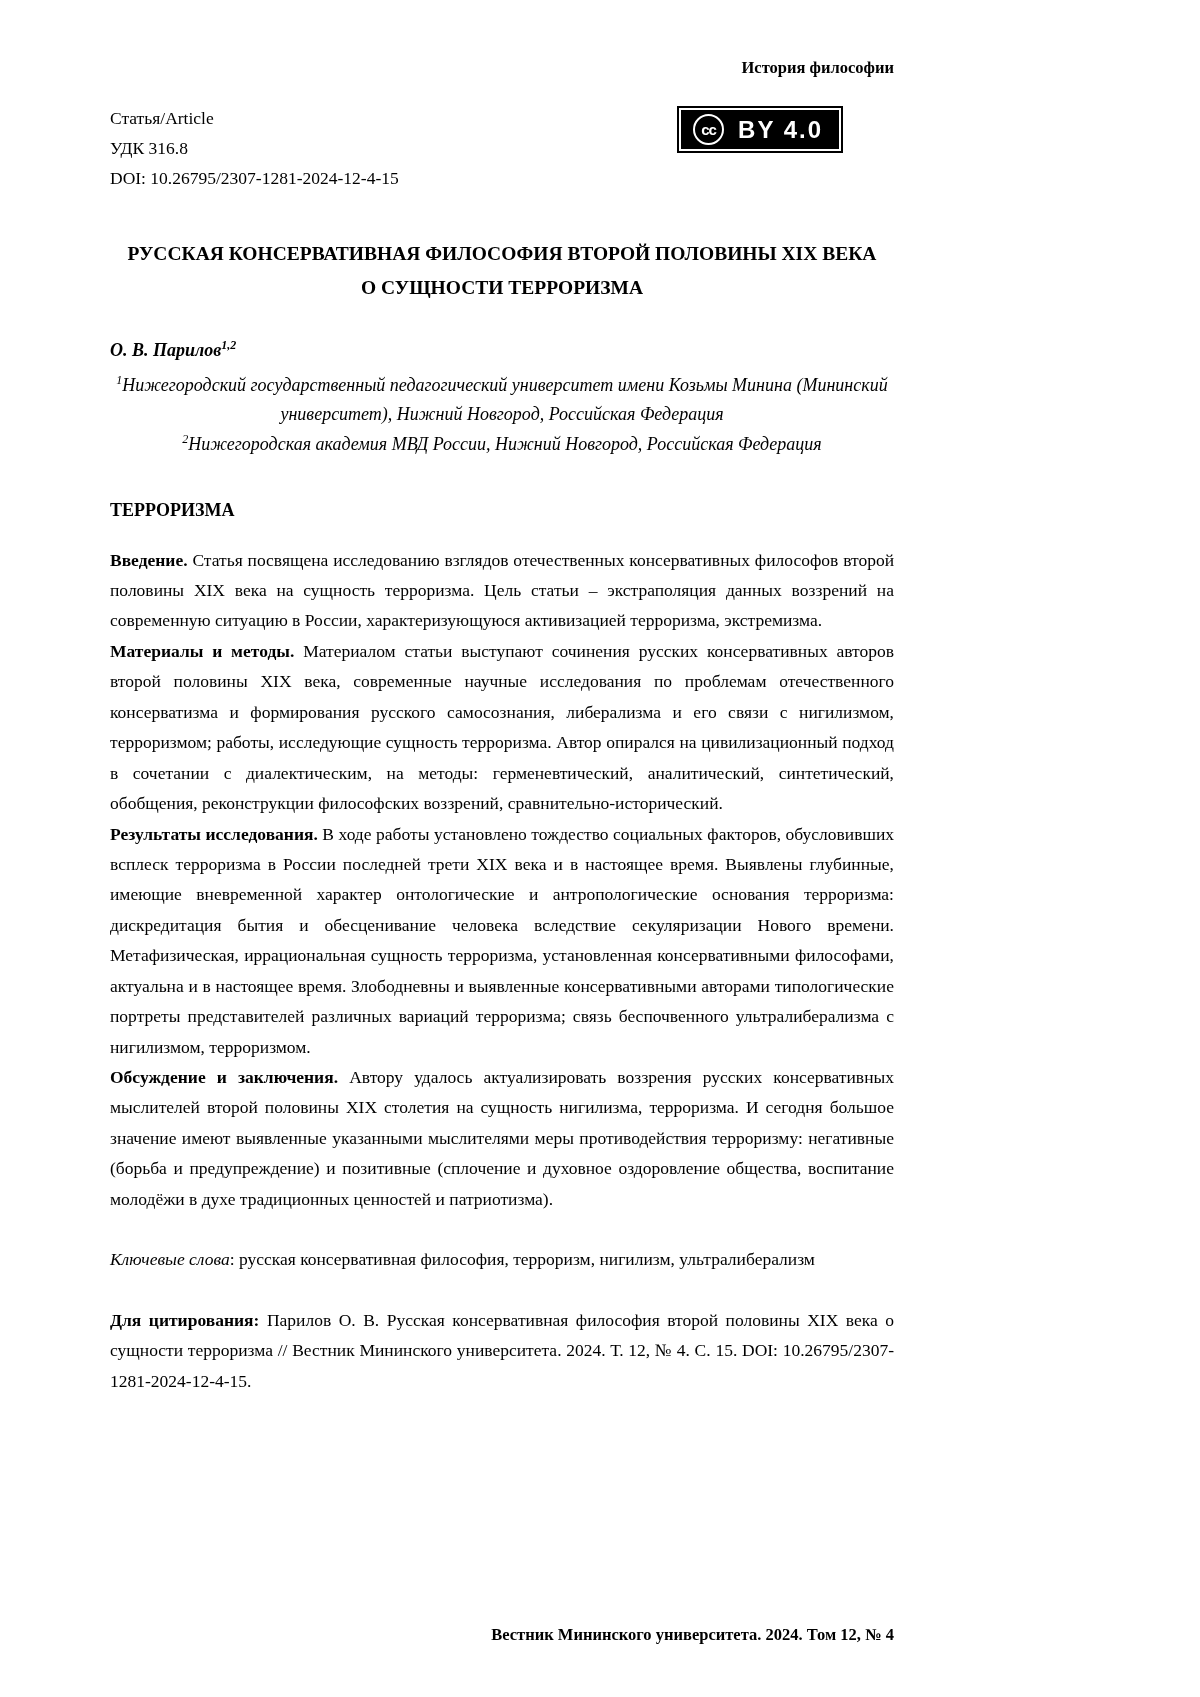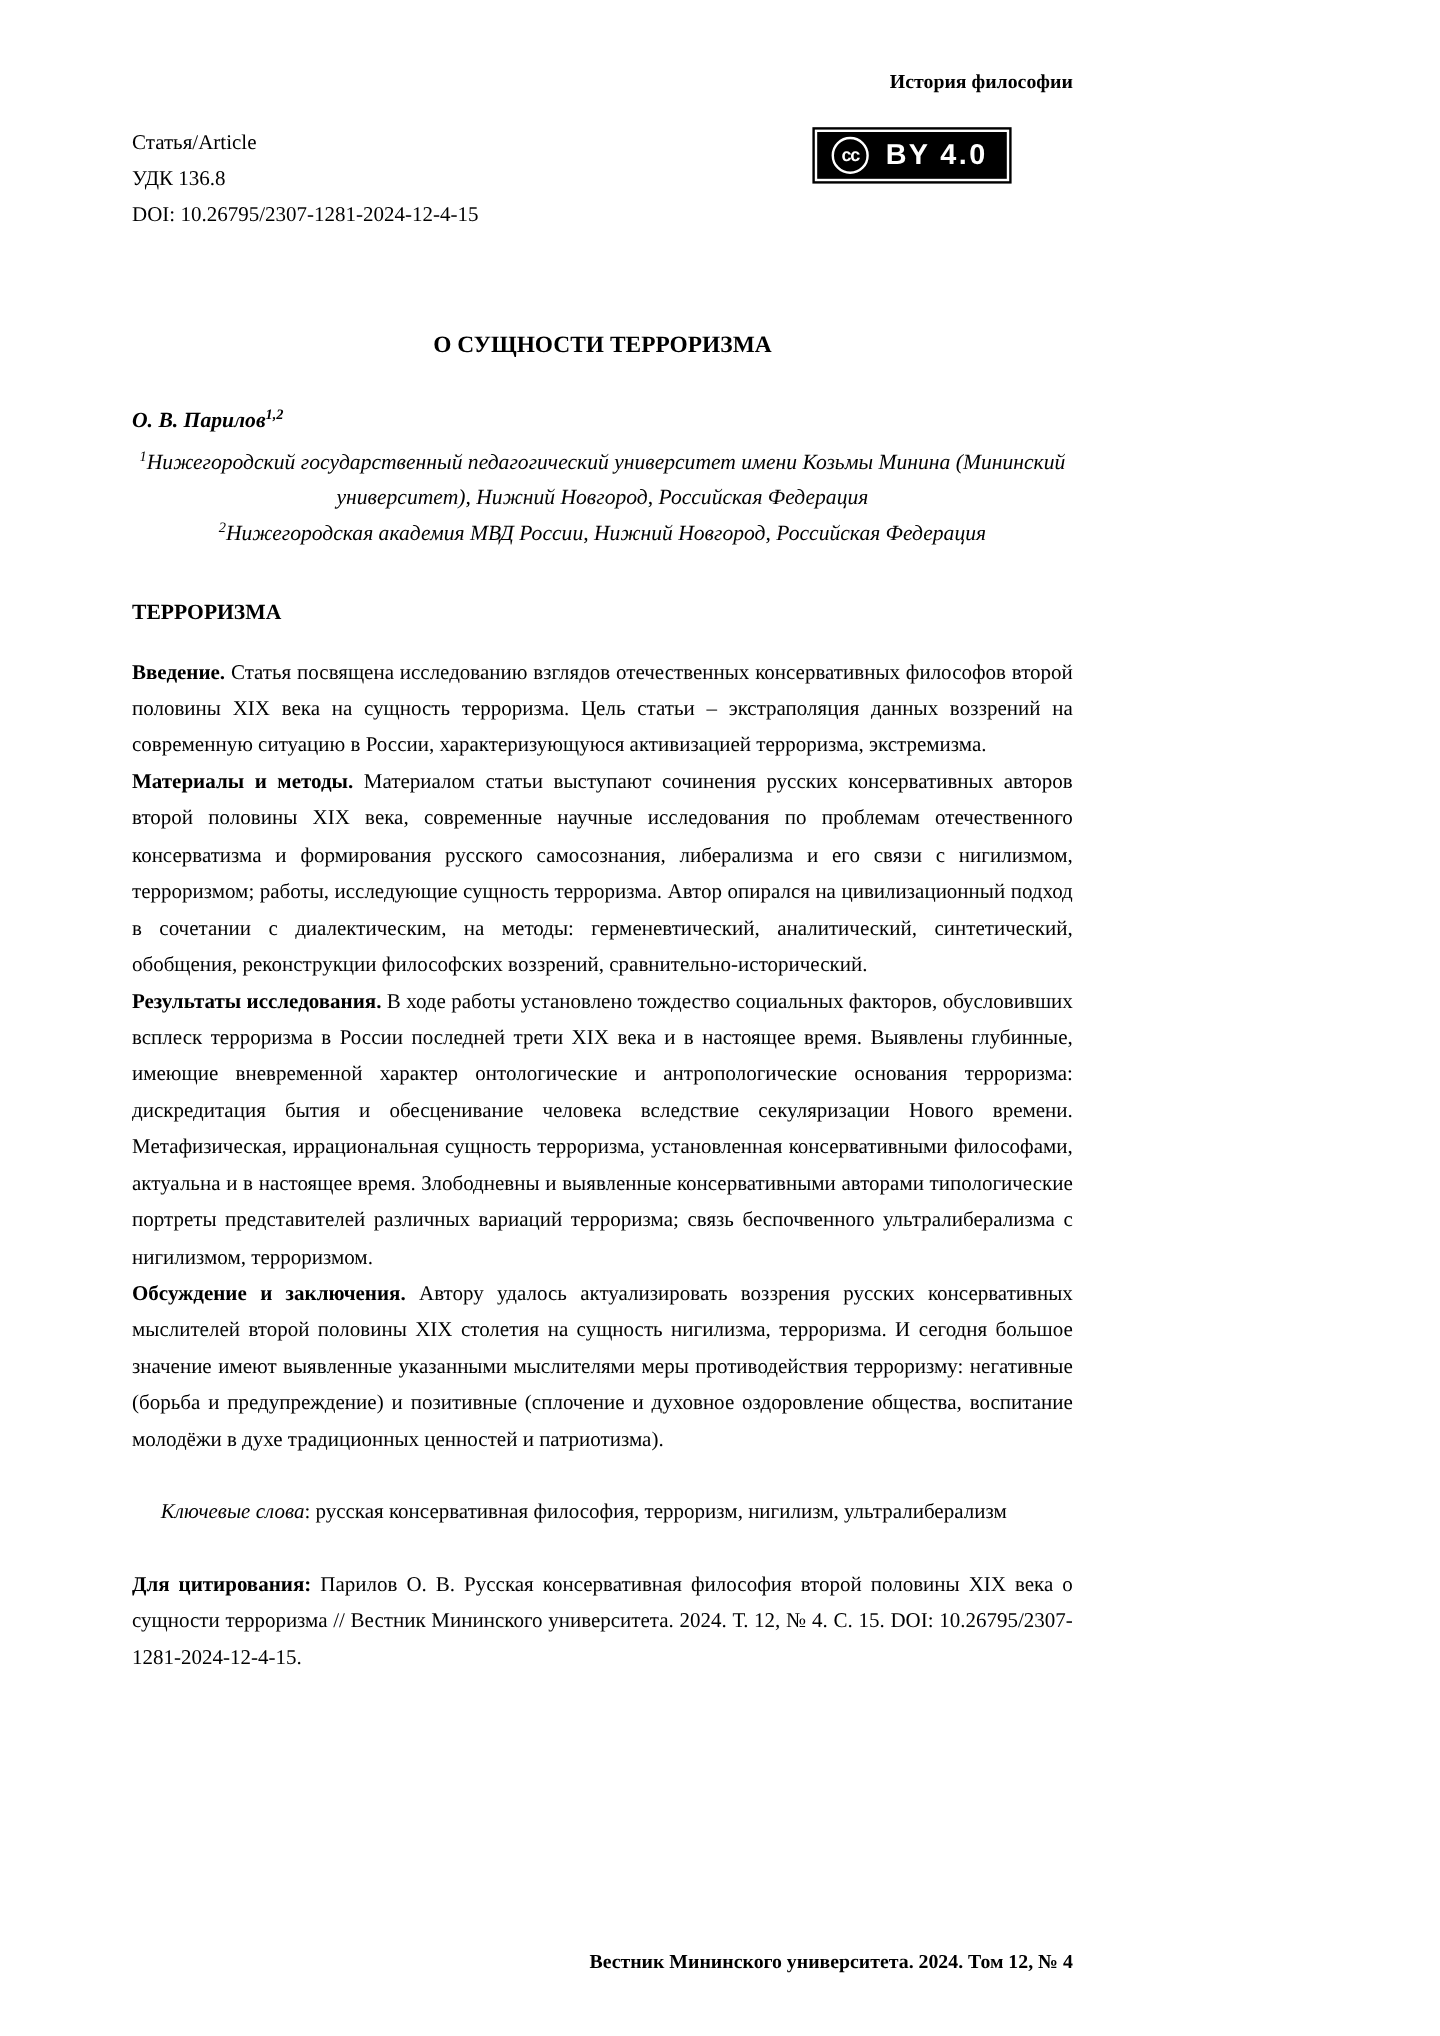--- a/index.html
+++ b/index.html
@@ -111,21 +111,20 @@
   p.abs .lead {
     font-weight: bold;
   }
   p.keywords {
     margin: 30px 0 0 0;
     text-align: justify;
     line-height: 1.74;
   }
   p.keywords .lead {
     font-style: italic;
-    margin-left: 24px;
   }
   p.citation {
     margin: 30px 0 17px 0;
     text-align: justify;
     line-height: 1.74;
   }
   p.citation .lead {
     font-weight: bold;
   }
   .footer {
@@ -140,33 +139,33 @@
 </head>
 <body>
 
 <div class="page">
 
   <div class="journal-section">История философии</div>
 
   <div class="meta-row">
     <div class="meta-left">
       <div>Статья/Article</div>
-      <div>УДК 136.8</div>
+      <div>УДК 316.8</div>
       <div>DOI: 10.26795/2307-1281-2024-12-4-15</div>
     </div>
     <div class="cc-badge">
       <span class="cc-inner">
         <span class="cc-circle">cc</span>
         <span class="cc-label">BY 4.0</span>
       </span>
     </div>
   </div>
 
   <h1 class="title">
-    <br>
+    <span>РУССКАЯ КОНСЕРВАТИВНАЯ ФИЛОСОФИЯ ВТОРОЙ ПОЛОВИНЫ XIX ВЕКА</span><br>
     <span>О СУЩНОСТИ ТЕРРОРИЗМА</span>
   </h1>
 
   <div class="author-line">
     <span>О. В. Парилов</span><sup>1,2</sup>
   </div>
 
   <div class="affiliations">
     <div class="affiliation"><sup>1</sup><span>Нижегородский государственный педагогический университет имени Козьмы Минина (Мининский университет), Нижний Новгород, Российская Федерация</span></div>
     <div class="affiliation"><sup>2</sup><span>Нижегородская академия МВД России, Нижний Новгород, Российская Федерация</span></div>

